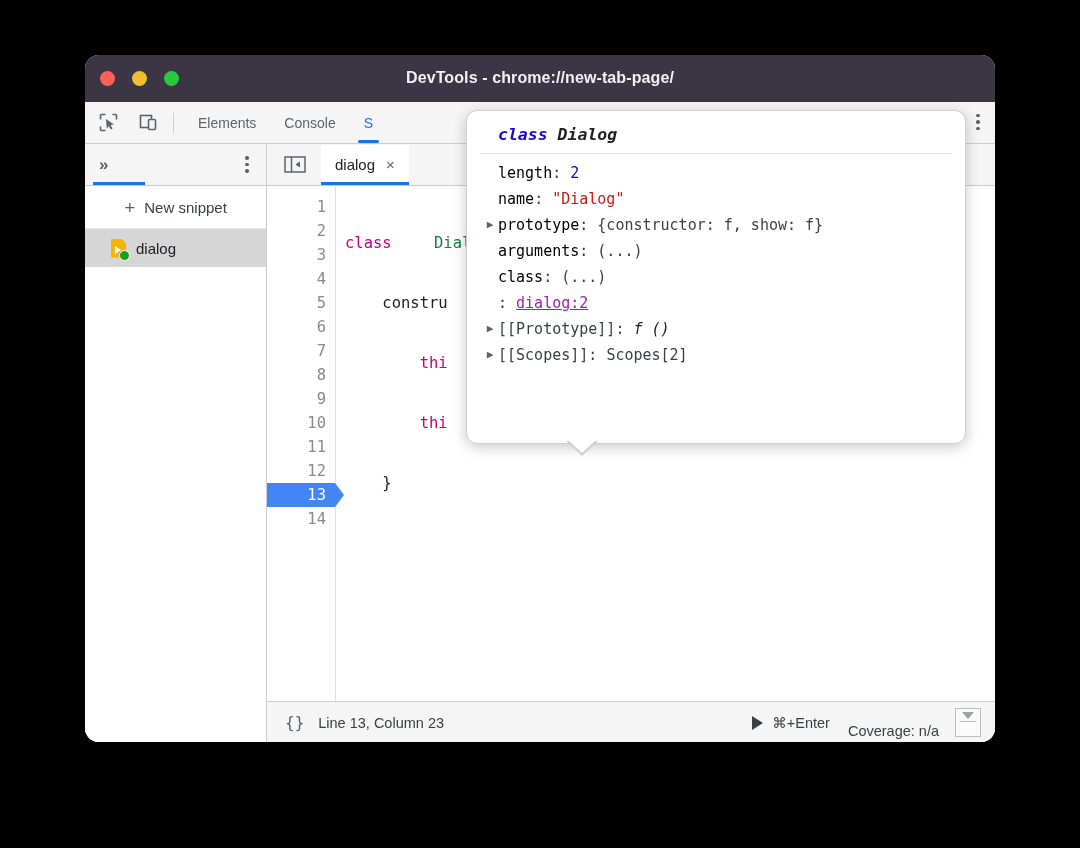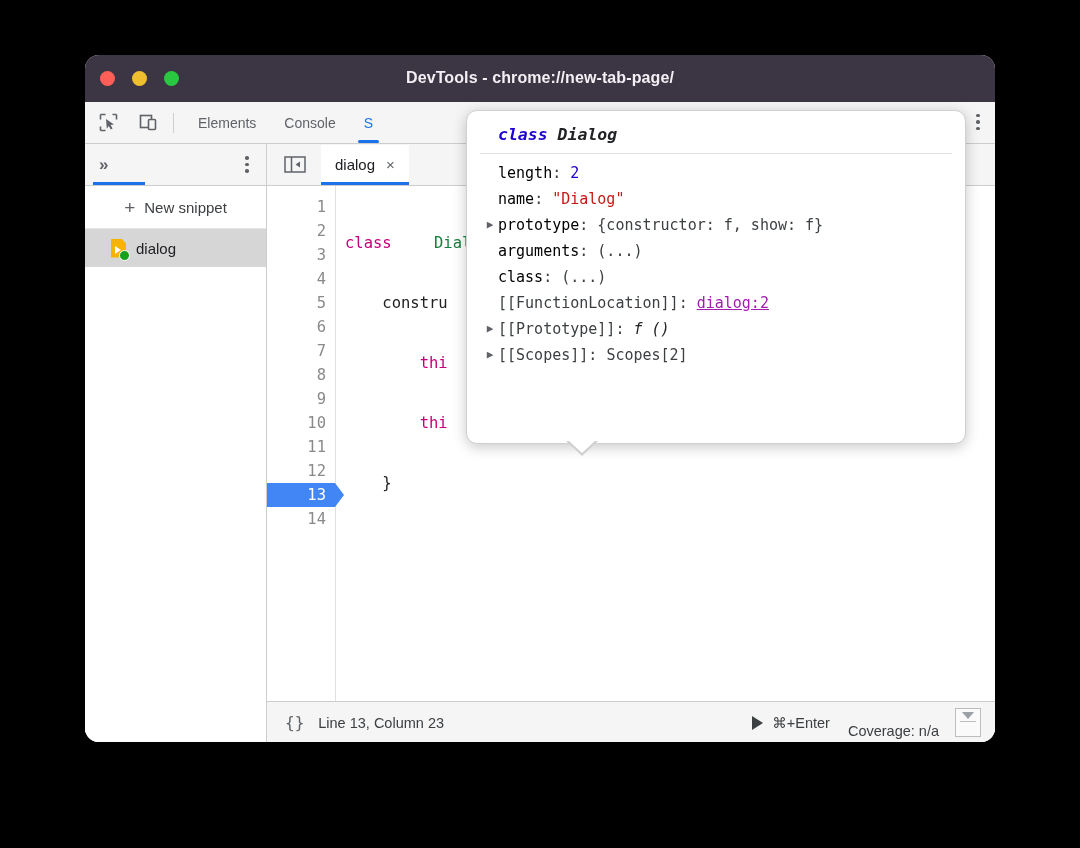--- a/index.html
+++ b/index.html
@@ -258,20 +258,20 @@
      <span class="kw">class</span>
      <span class="nm">Dialog</span>
    </div>
    <div class="pop-rule"></div>
    <div class="pop-list">
      <div class="prow"><span class="tw blank">▶</span><span class="pname">length</span><span class="pplain">: </span><span class="pnum">2</span></div>
      <div class="prow"><span class="tw blank">▶</span><span class="pname">name</span><span class="pplain">: </span><span class="pstr">"Dialog"</span></div>
      <div class="prow"><span class="tw">▶</span><span class="pname">prototype</span><span class="pplain">: </span><span class="pplain">{constructor: f, show: f}</span></div>
      <div class="prow"><span class="tw blank">▶</span><span class="pname">arguments</span><span class="pplain">: </span><span class="pplain">(...)</span></div>
      <div class="prow"><span class="tw blank">▶</span><span class="pname">class</span><span class="pplain">: </span><span class="pplain">(...)</span></div>
-     <div class="prow"><span class="tw blank">▶</span><span class="pplain">[[FunctionLocation]]</span><span class="pplain">: </span><span class="plink">dialog:2</span></div>
+     <div class="prow"><span class="tw blank">▶</span><span class="pplain">: </span><span class="plink">dialog:2</span></div>
      <div class="prow"><span class="tw">▶</span><span class="pplain">[[Prototype]]</span><span class="pplain">: </span><span class="pitalic">f ()</span></div>
      <div class="prow"><span class="tw">▶</span><span class="pplain">[[Scopes]]</span><span class="pplain">: </span><span class="pplain">Scopes[2]</span></div>
    </div>
  </div>
  <div class="arrow-out"></div>
  <div class="arrow-in"></div>
 </div>
 
 </body></html>

